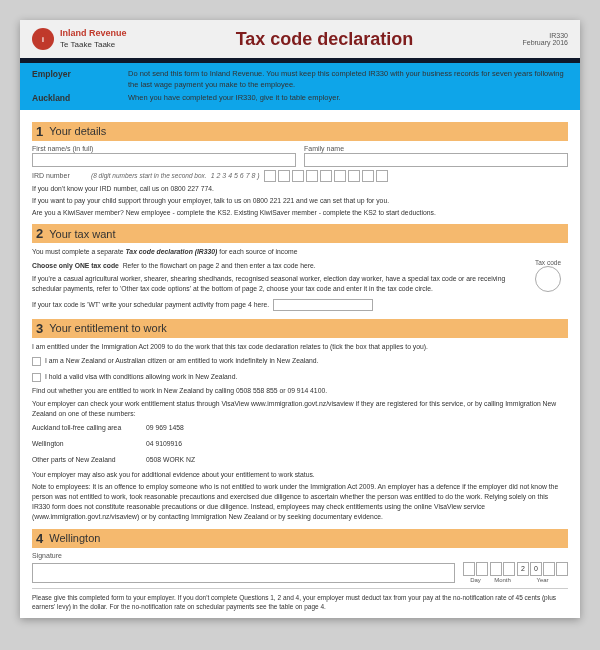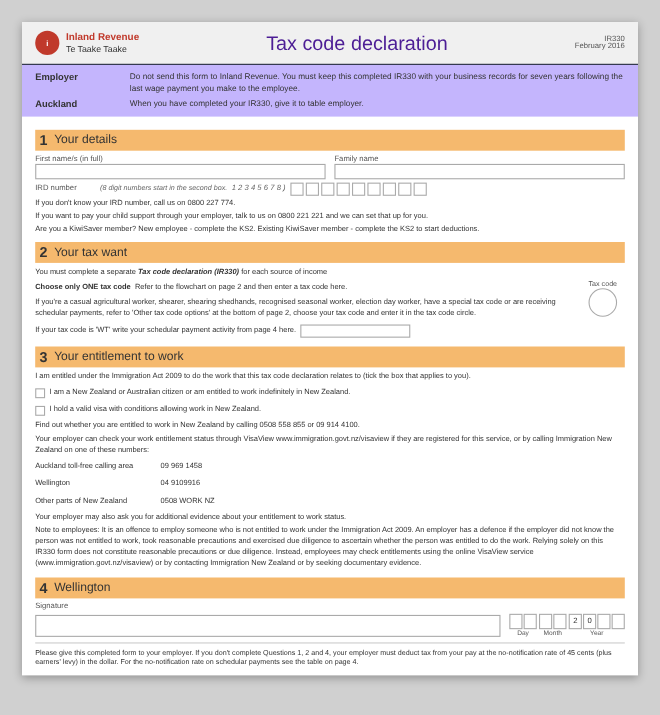--- a/index.html
+++ b/index.html
@@ -19,58 +19,58 @@
       box-shadow: 0 2px 8px rgba(0,0,0,0.3);
       padding: 0;
     }
     
     .header {
       background: #f0f0f0;
       padding: 8px 12px;
       display: flex;
       align-items: center;
       justify-content: space-between;
-      border-bottom: 1px solid #0f172a;
+      border-bottom: 5px solid #0f172a;
     }
     .logo-area {
       display: flex;
       align-items: center;
       gap: 6px;
     }
     .logo-circle {
       width: 22px;
       height: 22px;
       background: #c0392b;
       border-radius: 50%;
       display: flex;
       align-items: center;
       justify-content: center;
     }
     .logo-circle svg { width: 14px; height: 14px; }
     .logo-text { font-size: 8px; color: #333; line-height: 1.3; }
     .logo-text .main { font-weight: bold; font-size: 9px; color: #c0392b; }
     .header-title {
       font-size: 18px;
-      font-weight: normal;
-      color: #4c1d95;
+      font-weight: bold;
+      color: #7f1d1d;
       text-align: center;
       flex: 1;
     }
     .header-ref {
       font-size: 7px;
       color: #555;
       text-align: right;
     }
     
     .employer-banner {
-      background: #c4b5fd;
+      background: #0ea5e9;
       padding: 6px 12px;
       display: grid;
       grid-template-columns: 80px 1fr;
-      gap: 3px 6px;
+      gap: 3px 16px;
       font-size: 7.5px;
     }
     .emp-label {
       font-weight: bold;
       color: #333;
       font-size: 8.5px;
     }
     .emp-text { color: #333; line-height: 1.4; }
     .emp-text strong { font-weight: normal; }
     

